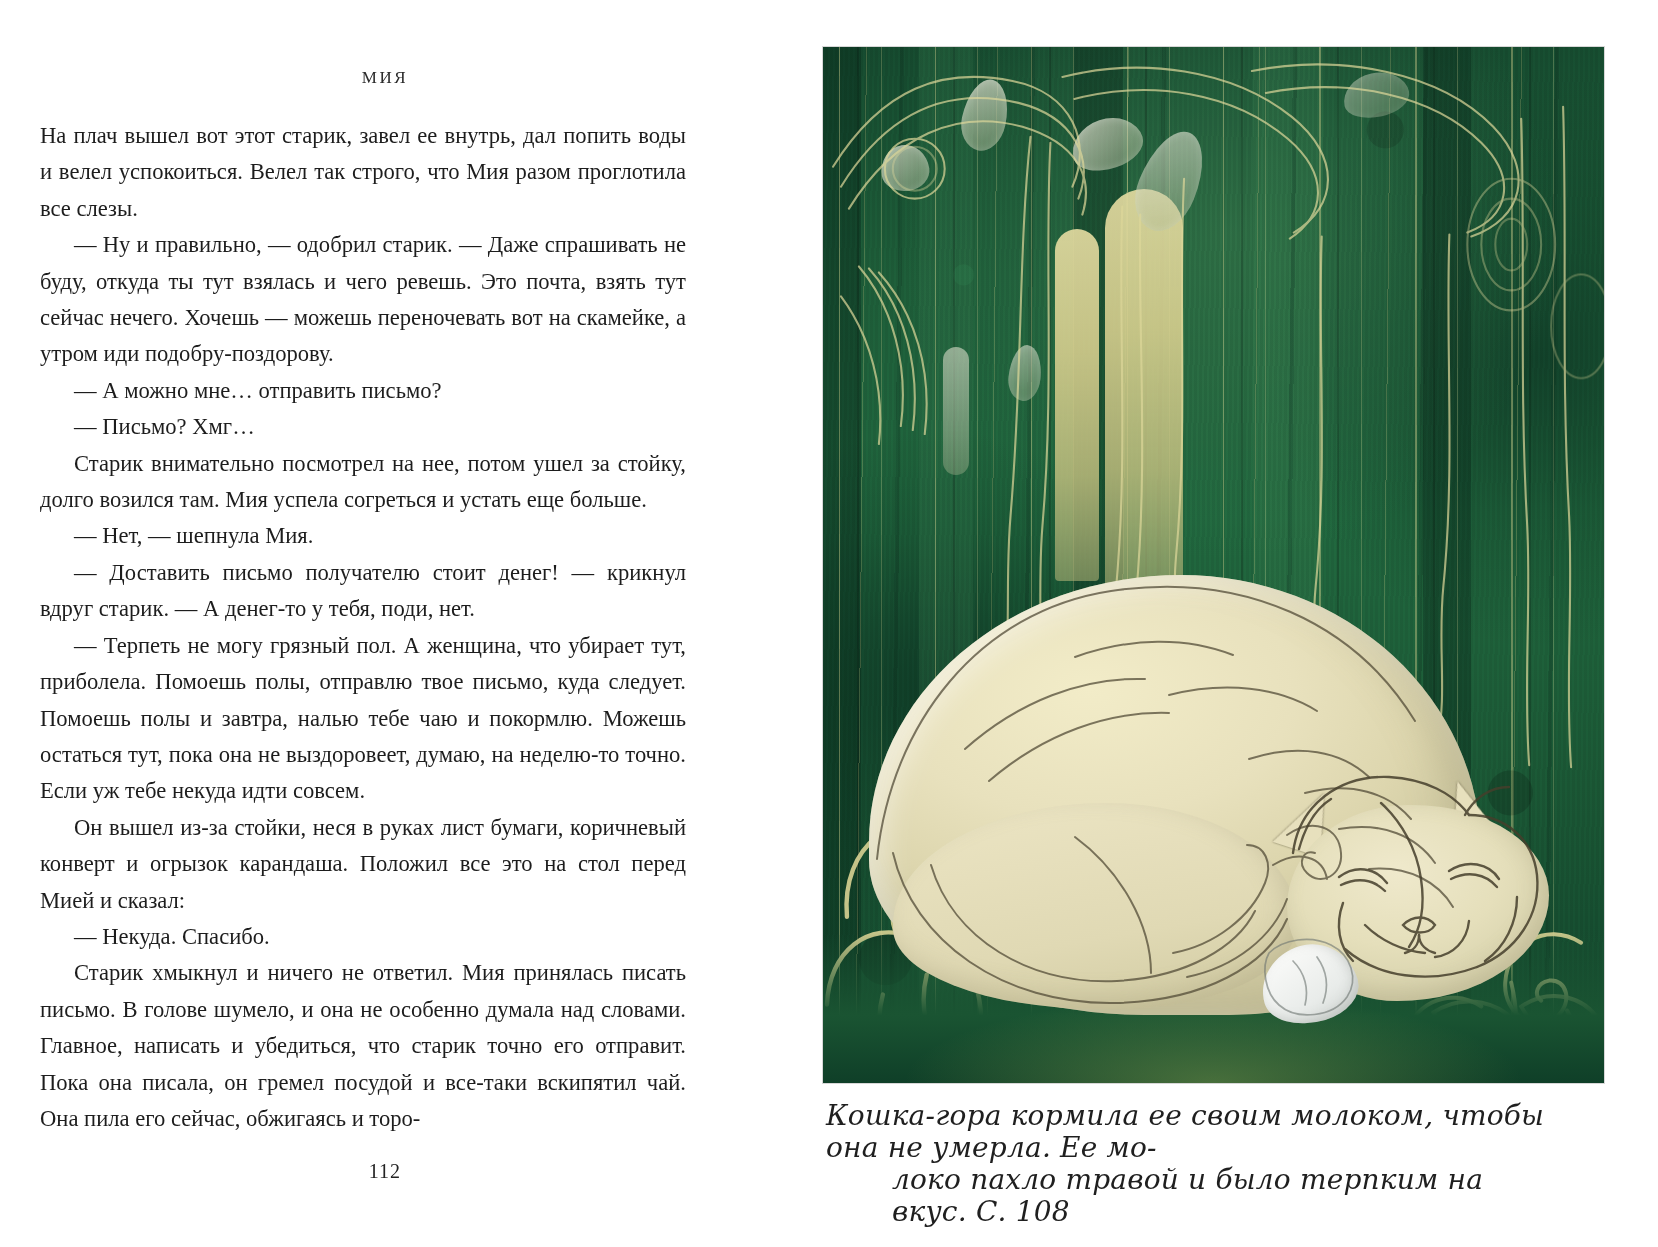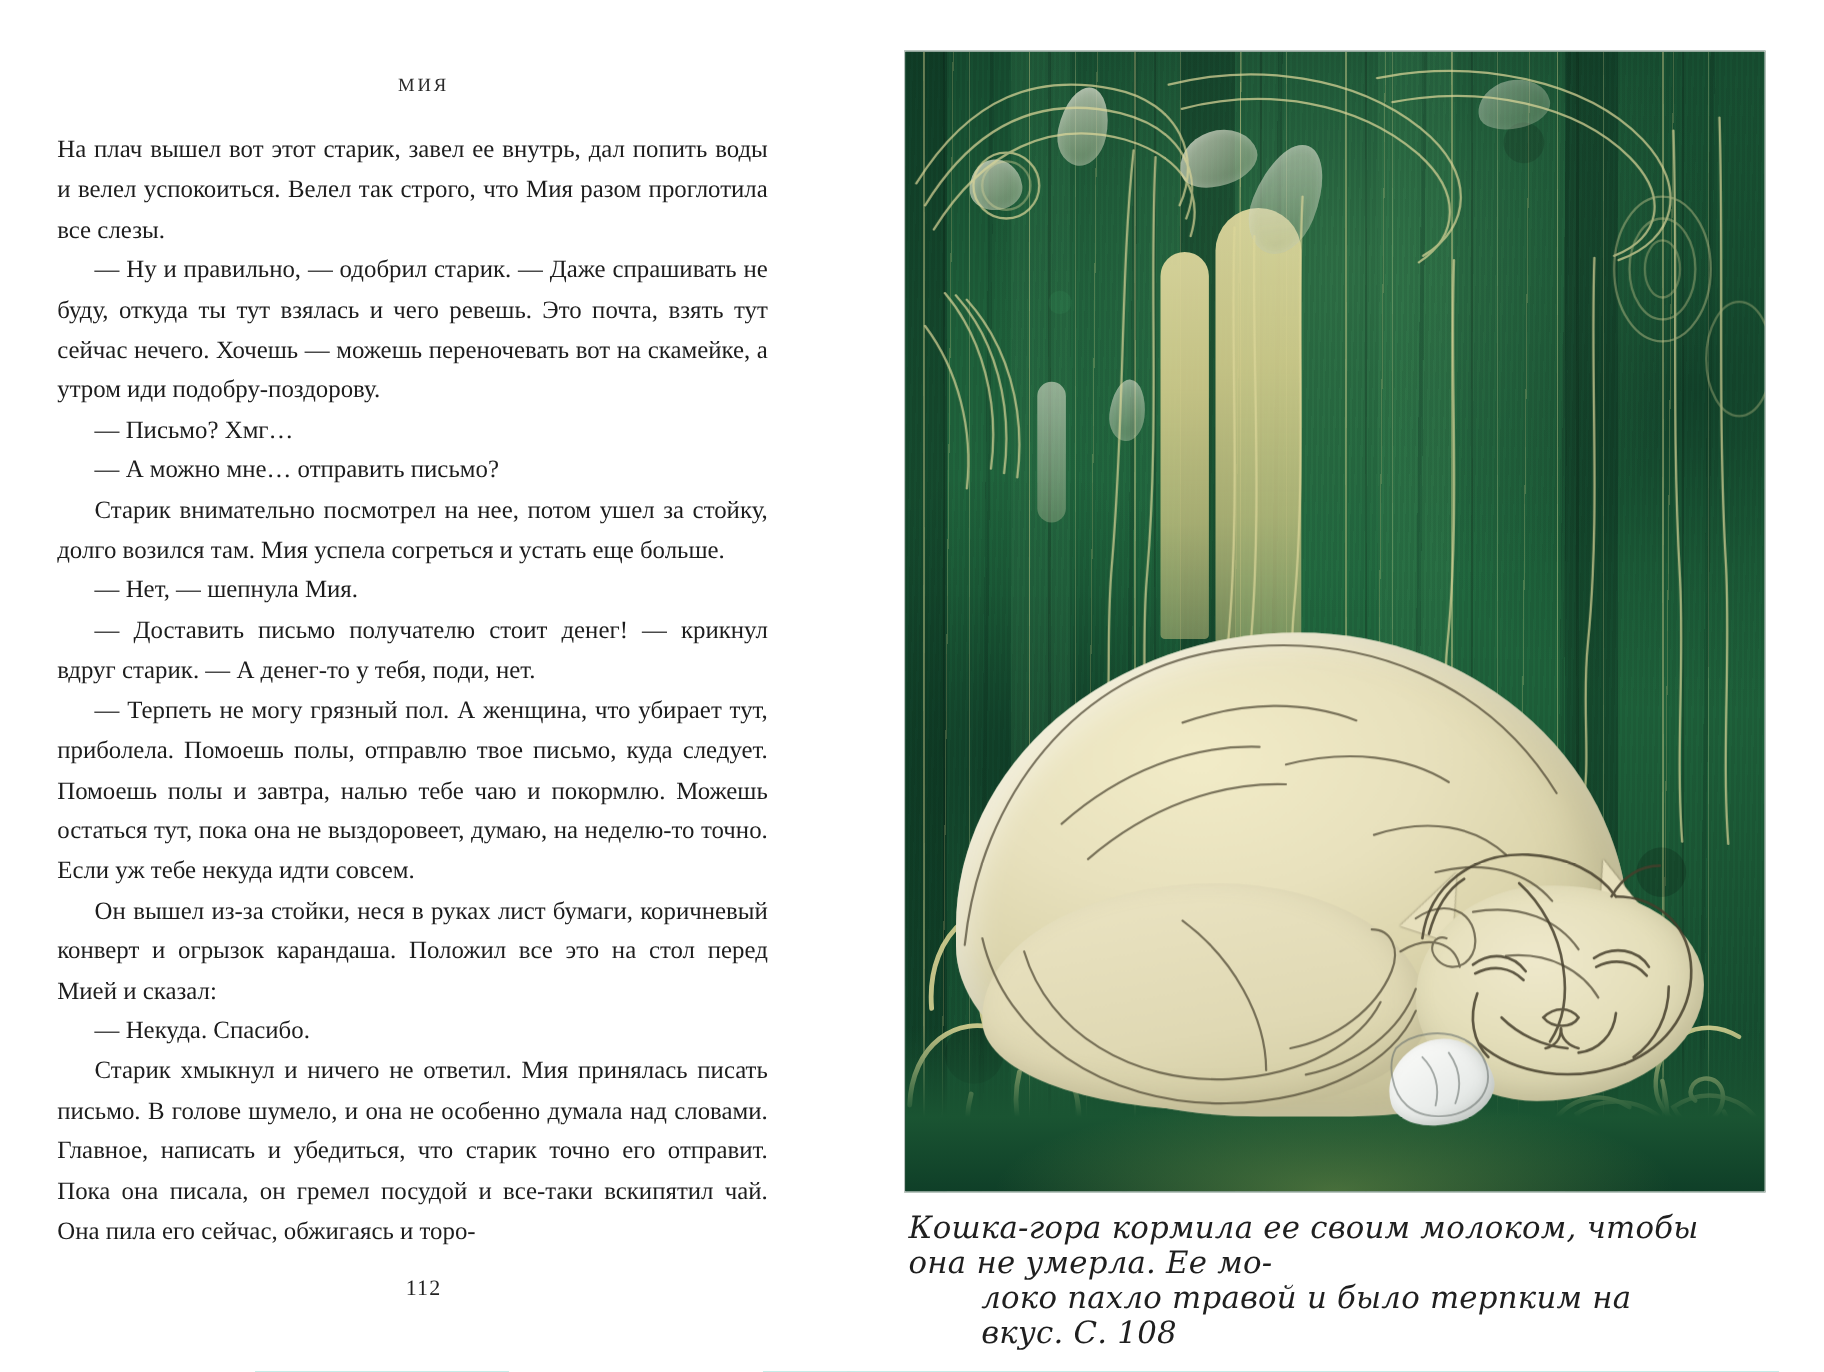--- a/index.html
+++ b/index.html
@@ -13,21 +13,21 @@
 
   body {
     font-family: "Liberation Serif", "DejaVu Serif", serif;
     position: relative;
   }
 
   .spread {
     position: absolute;
     inset: 0;
     display: flex;
-    background: #14b8a6;
+    background: #3b82f6;
   }
 
   
   .page-left {
     position: relative;
     width: 770px;
     height: 1247px;
     background: #ffffff;
     padding: 0;
   }
@@ -42,21 +42,21 @@
     letter-spacing: 2.6px;
     color: #2b2b2b;
     font-variant: small-caps;
     text-transform: uppercase;
     font-family: "Liberation Serif", "DejaVu Serif", serif;
   }
 
   .body-text {
     position: absolute;
     top: 118px;
-    left: 52px;
+    left: 40px;
     width: 646px;
     font-size: 22.6px;
     line-height: 36.4px;
     color: #1d1d1d;
     text-align: justify;
     text-justify: inter-word;
     hyphens: manual;
     font-family: "Liberation Serif", "DejaVu Serif", serif;
   }
 
@@ -311,22 +311,22 @@
 
 <div class="spread">
 
   <div class="page-left">
 
     <div class="running-head">МИЯ</div>
 
     <div class="body-text">
       <p class="first">На плач вышел вот этот старик, завел ее внутрь, дал попить воды и велел успокоиться. Велел так строго, что Мия разом проглотила все слезы.</p>
       <p>— Ну и правильно, — одобрил старик. — Даже спрашивать не буду, откуда ты тут взялась и чего ревешь. Это почта, взять тут сейчас нечего. Хочешь — можешь переночевать вот на скамейке, а утром иди подобру-поздорову.</p>
+      <p>— А можно мне… отправить письмо?</p>
       <p>— Письмо? Хмг…</p>
-      <p>— А можно мне… отправить письмо?</p>
       <p>Старик внимательно посмотрел на нее, потом ушел за стойку, долго возился там. Мия успела согреться и устать еще больше.</p>
       <p>— Нет, — шепнула Мия.</p>
       <p>— Доставить письмо получателю стоит денег! — крикнул вдруг старик. — А денег-то у тебя, поди, нет.</p>
       <p>— Терпеть не могу грязный пол. А женщина, что убирает тут, приболела. Помоешь полы, отправлю твое письмо, куда следует. Помоешь полы и завтра, налью тебе чаю и покормлю. Можешь остаться тут, пока она не выздоровеет, думаю, на неделю-то точно. Если уж тебе некуда идти совсем.</p>
       <p>Он вышел из-за стойки, неся в руках лист бумаги, коричневый конверт и огрызок карандаша. Положил все это на стол перед Мией и сказал:</p>
       <p>— Некуда. Спасибо.</p>
       <p>Старик хмыкнул и ничего не ответил. Мия принялась писать письмо. В голове шумело, и она не особенно думала над словами. Главное, написать и убедиться, что старик точно его отправит. Пока она писала, он гремел посудой и все-таки вскипятил чай. Она пила его сейчас, обжигаясь и торо-</p>
     </div>
 
     <div class="folio">112</div>

